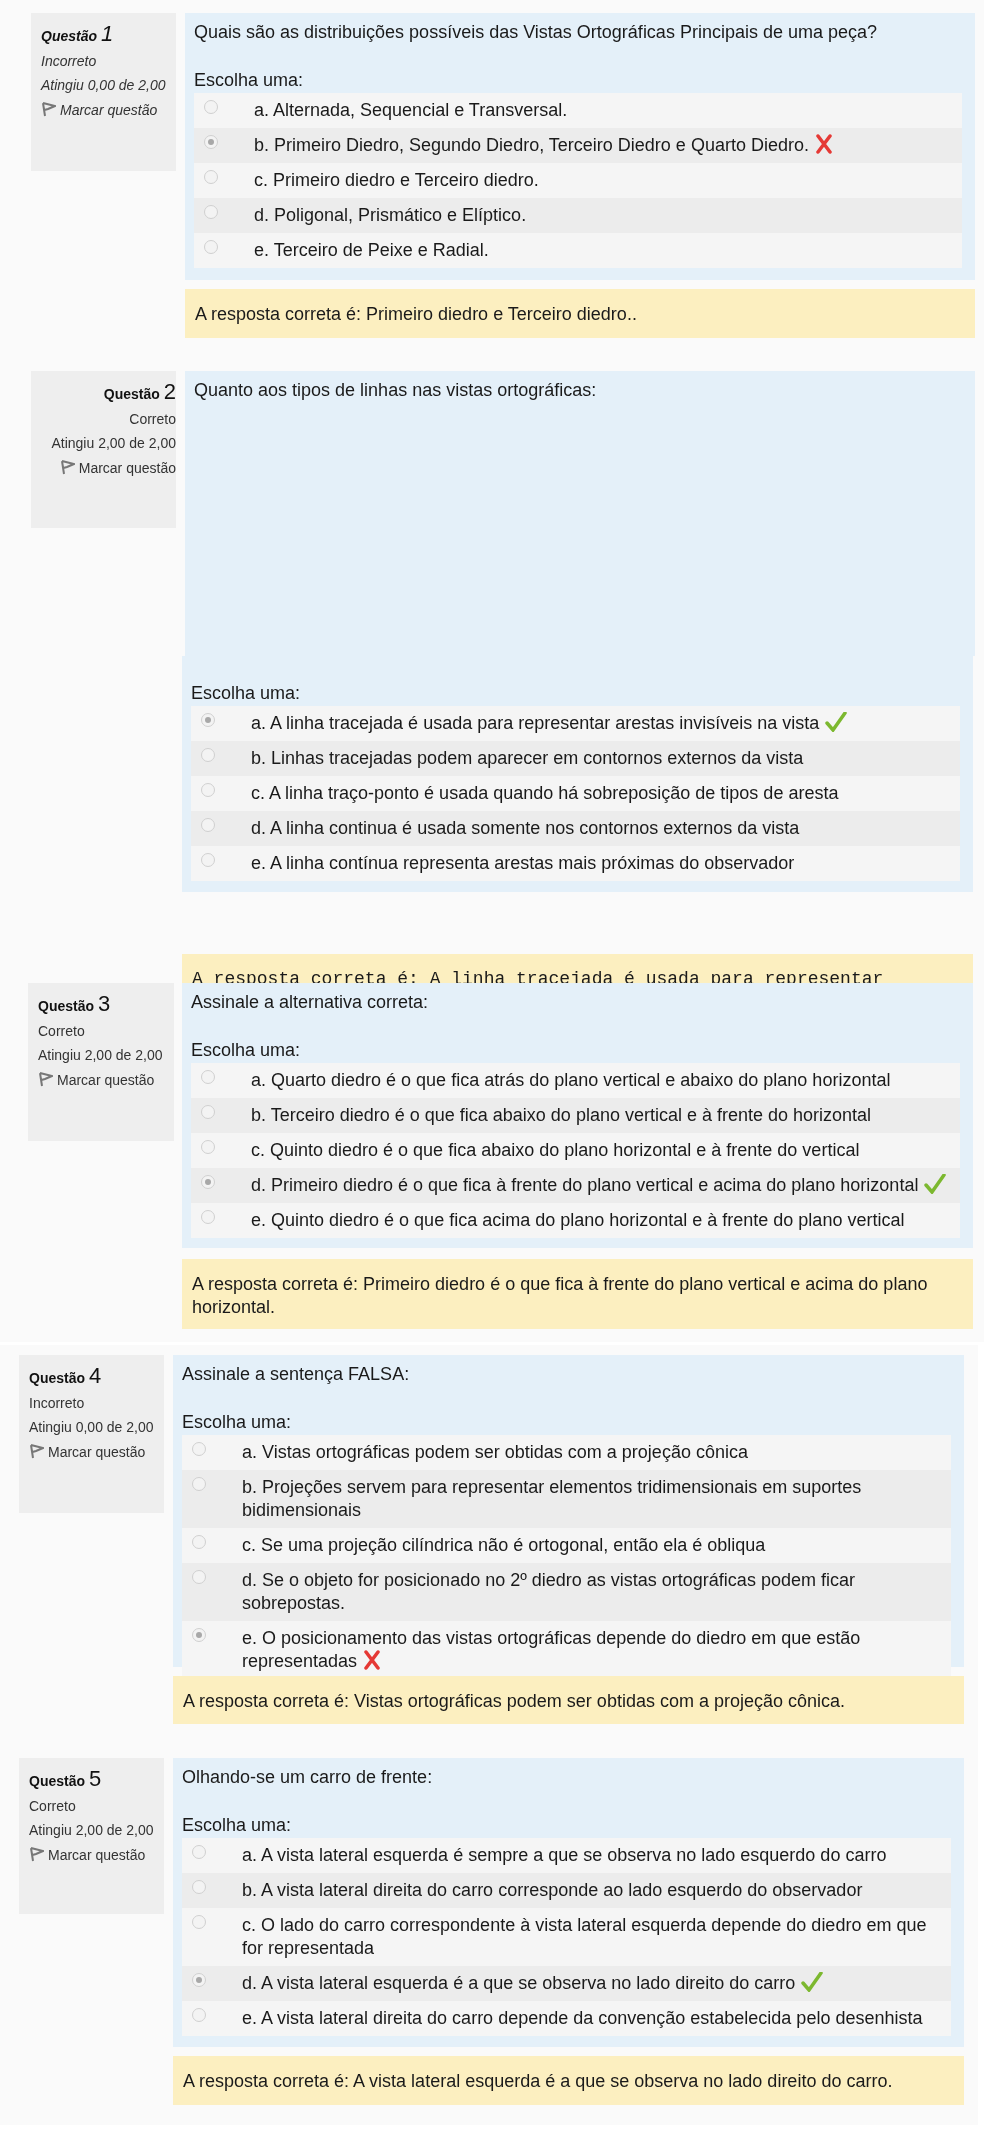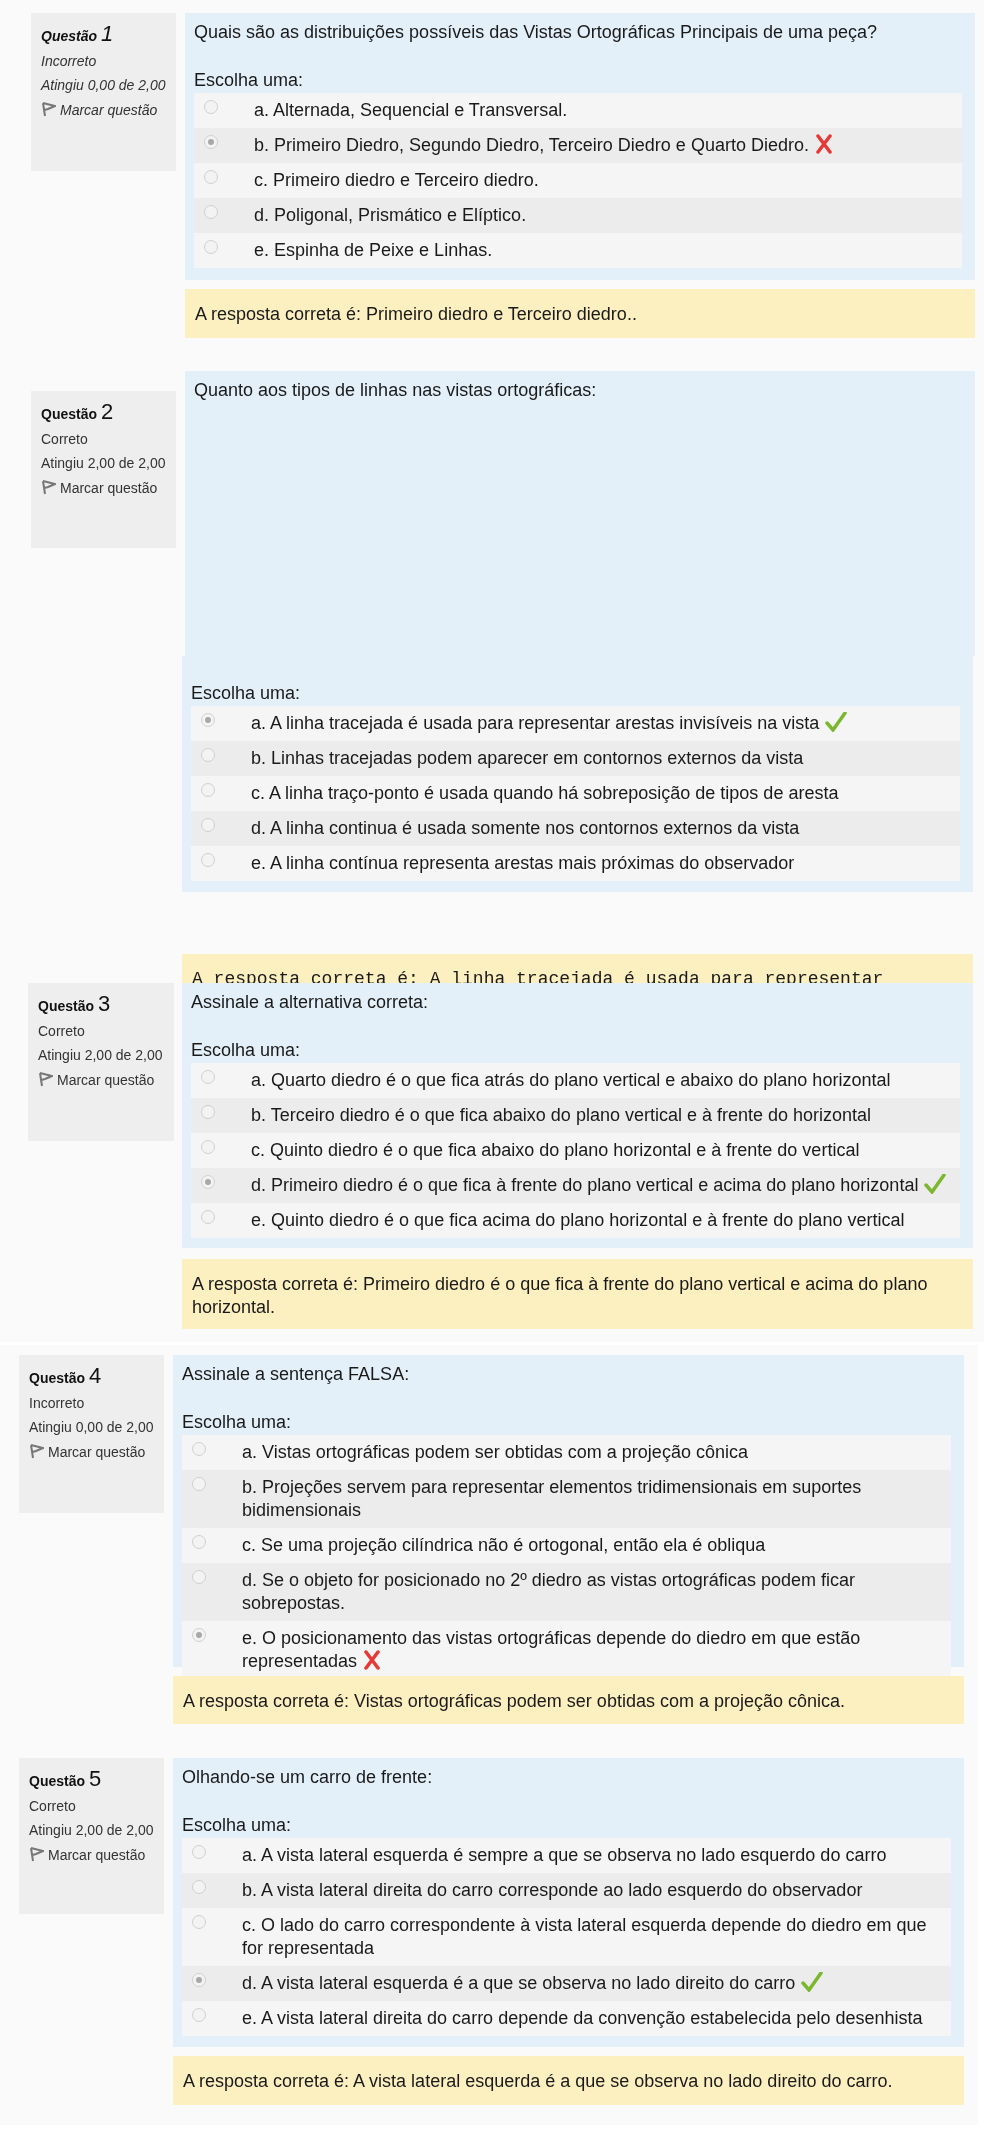--- a/index.html
+++ b/index.html
@@ -65,28 +65,28 @@
   <div class="content" style="left:185px;top:13px;width:790px;height:267px;">
     <div class="qtext" style="left:9px;top:9px;">Quais são as distribuições possíveis das Vistas Ortográficas Principais de uma peça?</div>
     <div class="prompt" style="left:9px;top:57px;">Escolha uma:</div>
     <div class="answers" style="left:9px;top:80px;width:768px;">
         <div class="opt"><span class="radio"></span><span>a. Alternada, Sequencial e Transversal.</span></div>
         <div class="opt"><span class="radio checked"></span><span>b. Primeiro Diedro, Segundo Diedro, Terceiro Diedro e Quarto Diedro.</span><svg class="mark" width="18" height="20" viewBox="0 0 18 20">
             <path d="M3 2 L15 18 M15 2 L3 18" stroke="#e53935" stroke-width="3.5" fill="none" stroke-linecap="round"></path>
           </svg></div>
         <div class="opt"><span class="radio"></span><span>c. Primeiro diedro e Terceiro diedro.</span></div>
         <div class="opt"><span class="radio"></span><span>d. Poligonal, Prismático e Elíptico.</span></div>
-        <div class="opt"><span class="radio"></span><span>e. Espinha de Peixe e Linhas.</span></div>
+        <div class="opt"><span class="radio"></span><span>e. Terceiro de Peixe e Radial.</span></div>
       </div>
   </div>
   <div class="feedback" style="left:185px;top:289px;width:790px;height:49px;">A resposta correta é: Primeiro diedro e Terceiro diedro..</div>
 </div>
 
 <div class="que">
-  <div class="info" style="left:31px;top:391px;width:145px;height:157px;">
+  <div class="info" style="left:31px;top:371px;width:145px;height:157px;text-align:right;">
     <div class="qno"><span>Questão</span> <span class="num">2</span></div>
     <div class="state">Correto</div>
     <div class="grade">Atingiu 2,00 de 2,00</div>
     <div class="flag"><svg width="15" height="15" viewBox="0 0 15 15">
           <path d="M2 1 L4 14 M2 1 L14 4 L7 7 L3.5 8" fill="none" stroke="#777" stroke-width="2"></path>
         </svg><span>Marcar questão</span></div>
   </div>
   <div class="content" style="left:185px;top:371px;width:790px;height:285px;">
     <div class="qtext" style="left:9px;top:9px;">Quanto aos tipos de linhas nas vistas ortográficas:</div>
   </div>

